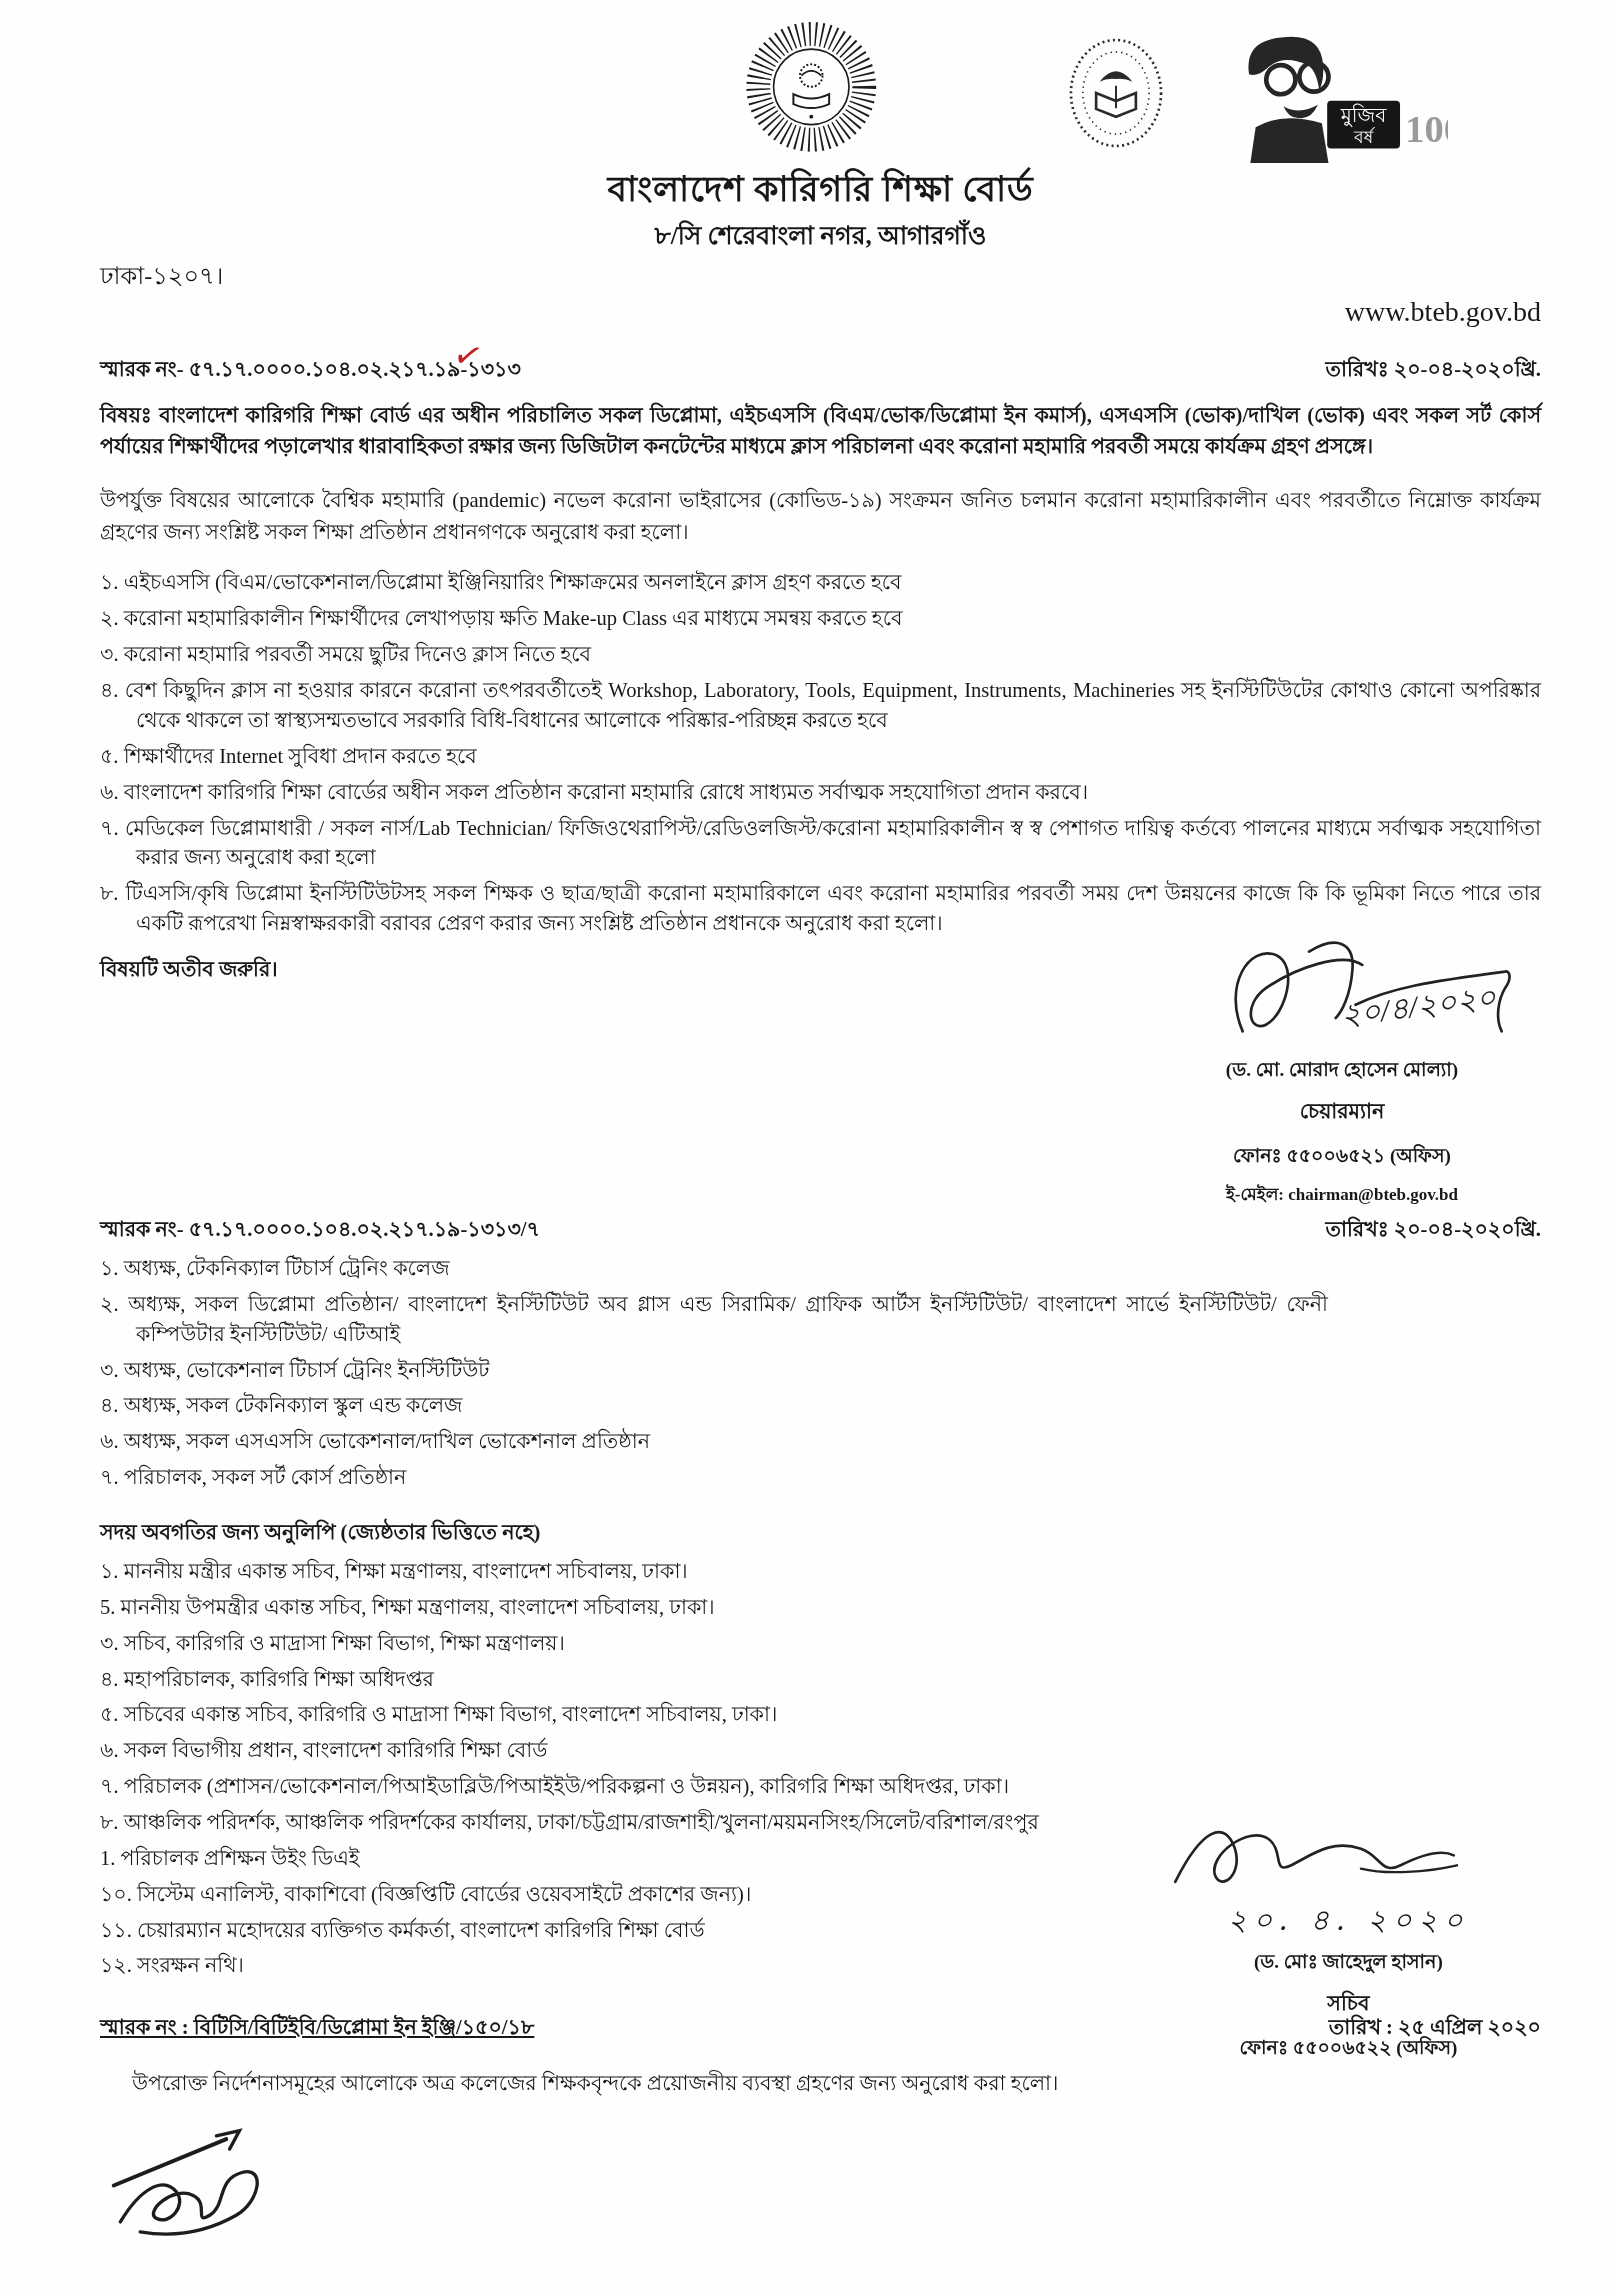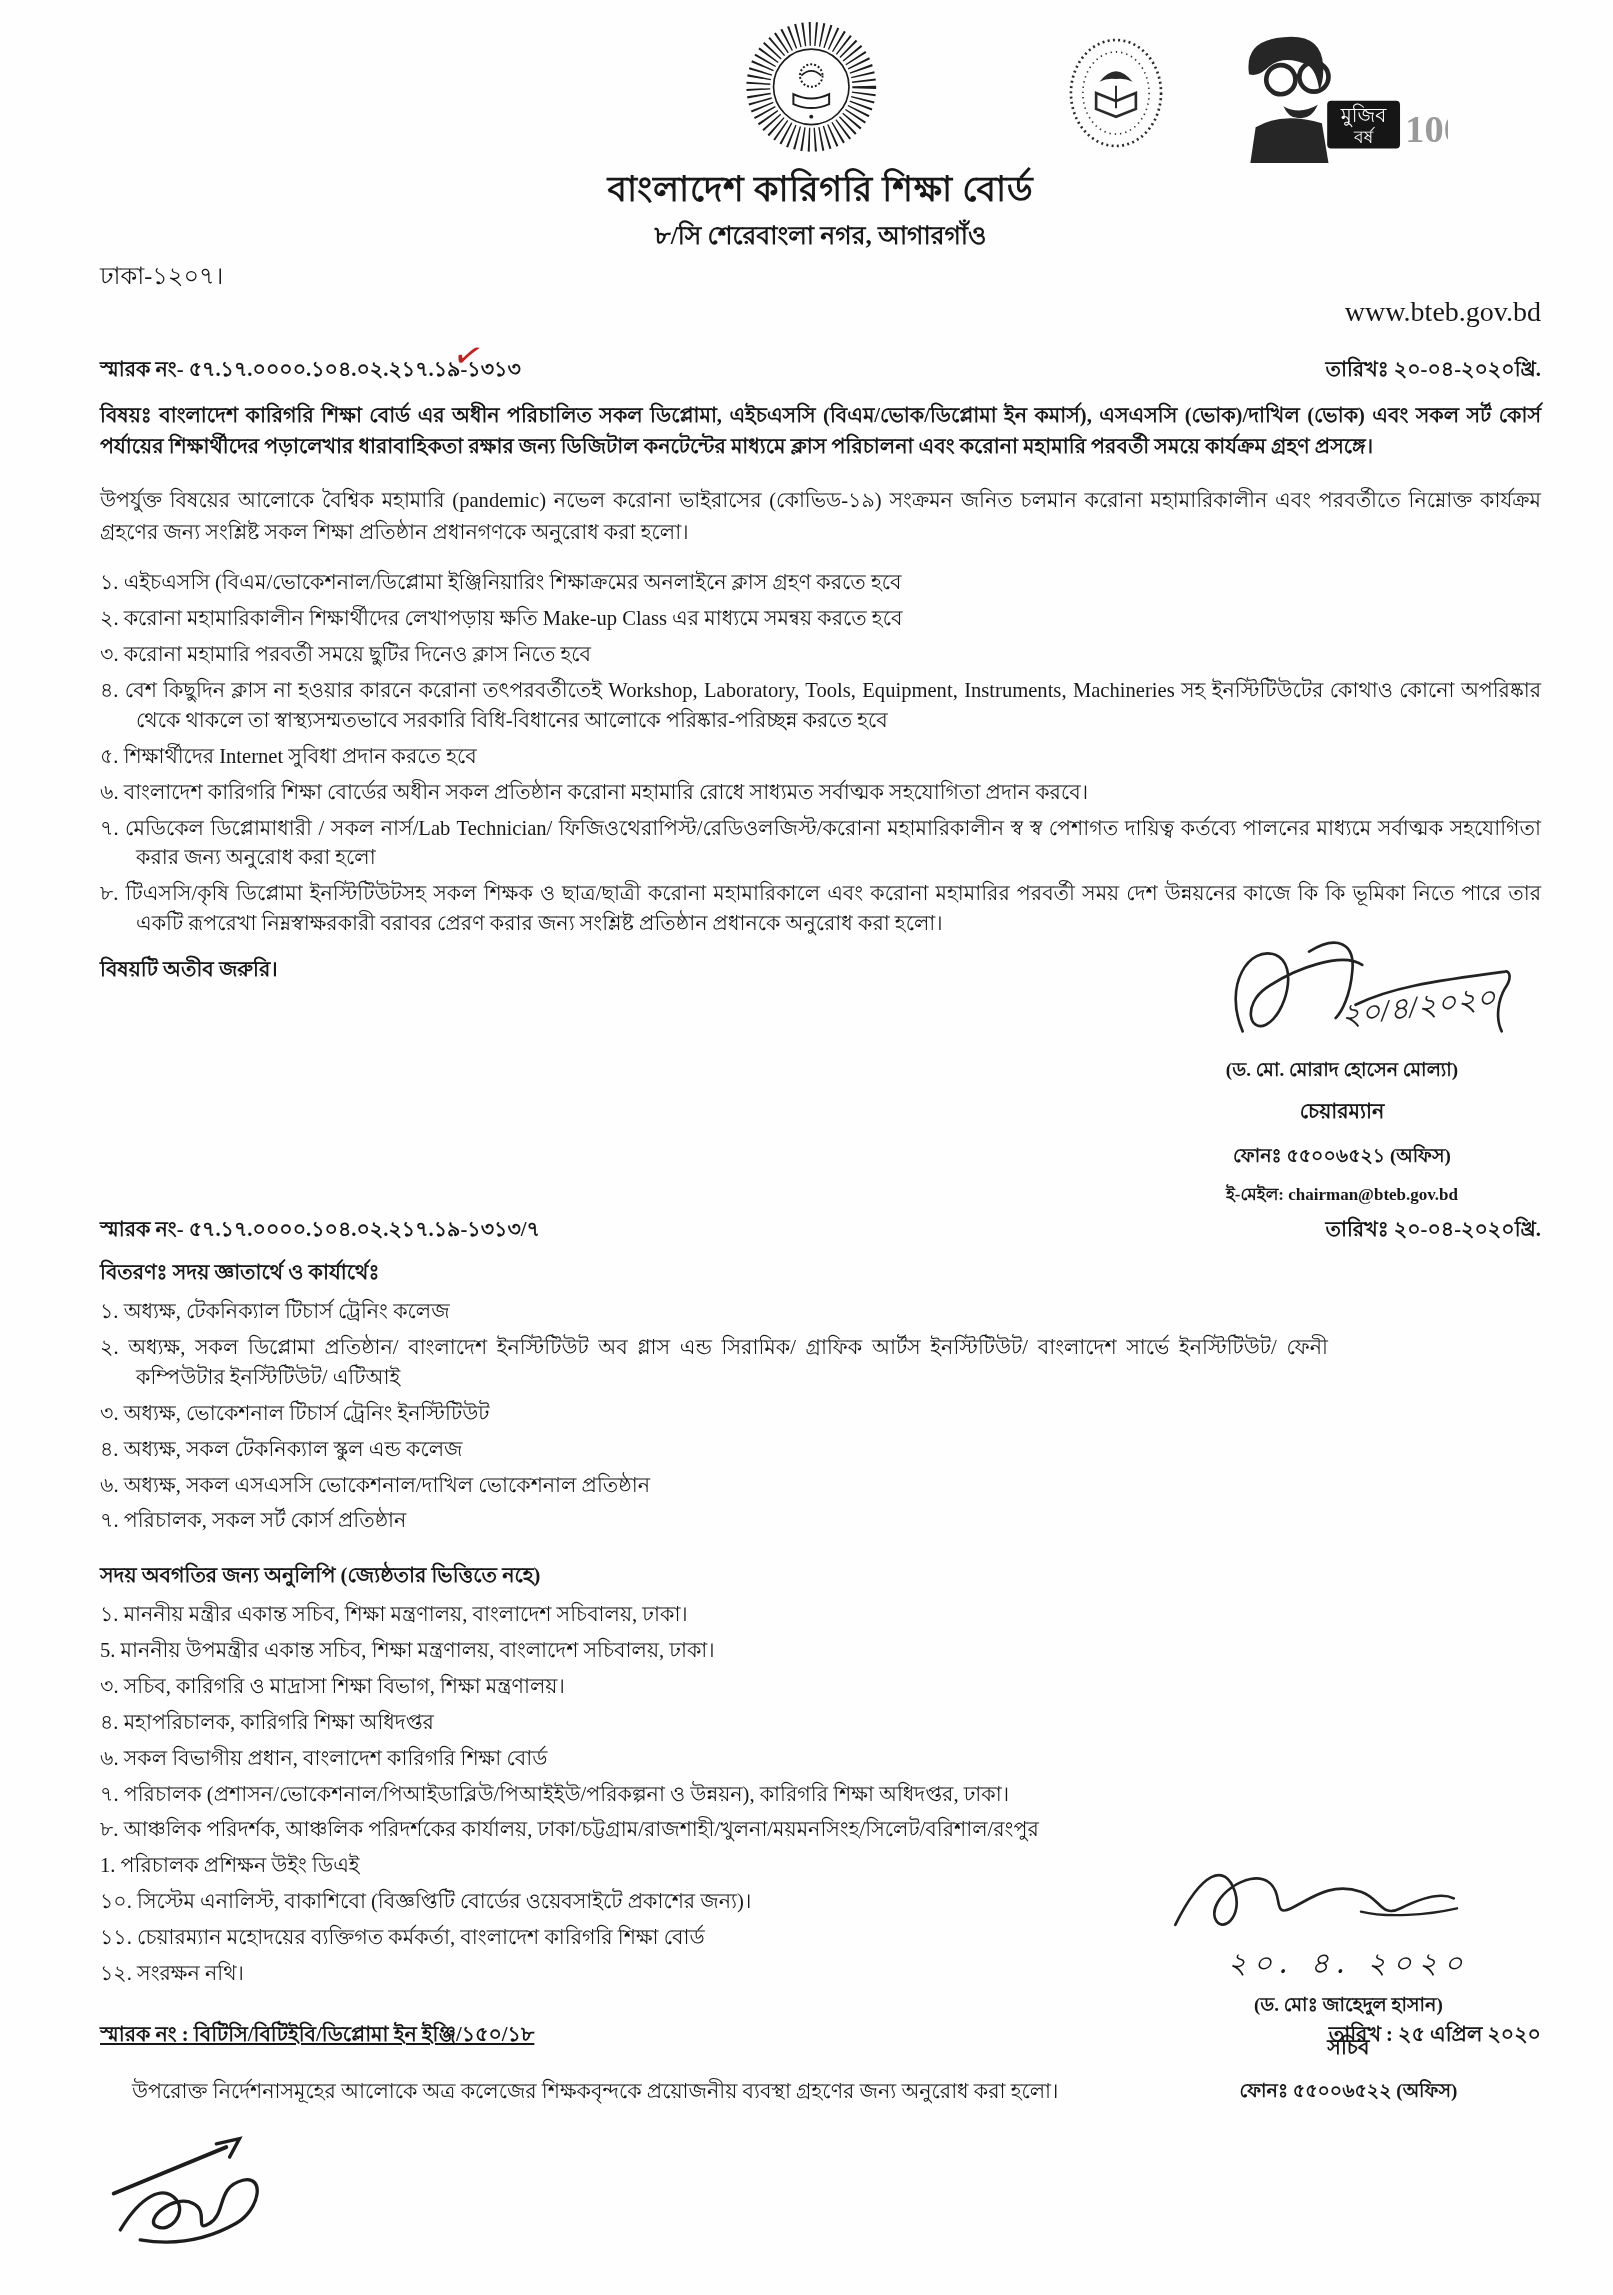--- a/index.html
+++ b/index.html
@@ -142,37 +142,37 @@
     <div class="sig-title">চেয়ারম্যান</div>
     <div class="sig-phone">ফোনঃ ৫৫০০৬৫২১ (অফিস)</div>
     <div class="sig-email">ই-মেইল: chairman@bteb.gov.bd</div>
   </div>
 
   <div class="memo-row">
     <span>স্মারক নং- ৫৭.১৭.০০০০.১০৪.০২.২১৭.১৯-১৩১৩/৭</span>
     <span>তারিখঃ ২০-০৪-২০২০খ্রি.</span>
   </div>
 
-  <div class="dist-heading">বিতরণঃ সদয় জ্ঞাতার্থে ও কার্যার্থেঃ</div>
   <div class="dist-list">
     <div class="list-item">১. অধ্যক্ষ, টেকনিক্যাল টিচার্স ট্রেনিং কলেজ</div>
     <div class="list-item">২. অধ্যক্ষ, সকল ডিপ্লোমা প্রতিষ্ঠান/ বাংলাদেশ ইনস্টিটিউট অব গ্লাস এন্ড সিরামিক/ গ্রাফিক আর্টস ইনস্টিটিউট/ বাংলাদেশ সার্ভে ইনস্টিটিউট/ ফেনী কম্পিউটার ইনস্টিটিউট/ এটিআই</div>
     <div class="list-item">৩. অধ্যক্ষ, ভোকেশনাল টিচার্স ট্রেনিং ইনস্টিটিউট</div>
     <div class="list-item">৪. অধ্যক্ষ, সকল টেকনিক্যাল স্কুল এন্ড কলেজ</div>
     <div class="list-item">৬. অধ্যক্ষ, সকল এসএসসি ভোকেশনাল/দাখিল ভোকেশনাল প্রতিষ্ঠান</div>
     <div class="list-item">৭. পরিচালক, সকল সর্ট কোর্স প্রতিষ্ঠান</div>
   </div>
 
   <div class="copies-wrap">
     <div class="copies-heading">সদয় অবগতির জন্য অনুলিপি (জ্যেষ্ঠতার ভিত্তিতে নহে)</div>
     <div class="copies-list">
       <div class="list-item">১. মাননীয় মন্ত্রীর একান্ত সচিব, শিক্ষা মন্ত্রণালয়, বাংলাদেশ সচিবালয়, ঢাকা।</div>
       <div class="list-item">5. মাননীয় উপমন্ত্রীর একান্ত সচিব, শিক্ষা মন্ত্রণালয়, বাংলাদেশ সচিবালয়, ঢাকা।</div>
       <div class="list-item">৩. সচিব, কারিগরি ও মাদ্রাসা শিক্ষা বিভাগ, শিক্ষা মন্ত্রণালয়।</div>
       <div class="list-item">৪. মহাপরিচালক, কারিগরি শিক্ষা অধিদপ্তর</div>
+      <div class="list-item">৫. সচিবের একান্ত সচিব, কারিগরি ও মাদ্রাসা শিক্ষা বিভাগ, বাংলাদেশ সচিবালয়, ঢাকা।</div>
       <div class="list-item">৬. সকল বিভাগীয় প্রধান, বাংলাদেশ কারিগরি শিক্ষা বোর্ড</div>
       <div class="list-item">৭. পরিচালক (প্রশাসন/ভোকেশনাল/পিআইডাব্লিউ/পিআইইউ/পরিকল্পনা ও উন্নয়ন), কারিগরি শিক্ষা অধিদপ্তর, ঢাকা।</div>
       <div class="list-item">৮. আঞ্চলিক পরিদর্শক, আঞ্চলিক পরিদর্শকের কার্যালয়, ঢাকা/চট্টগ্রাম/রাজশাহী/খুলনা/ময়মনসিংহ/সিলেট/বরিশাল/রংপুর</div>
       <div class="list-item">1. পরিচালক প্রশিক্ষন উইং ডিএই</div>
       <div class="list-item">১০. সিস্টেম এনালিস্ট, বাকাশিবো (বিজ্ঞপ্তিটি বোর্ডের ওয়েবসাইটে প্রকাশের জন্য)।</div>
       <div class="list-item">১১. চেয়ারম্যান মহোদয়ের ব্যক্তিগত কর্মকর্তা, বাংলাদেশ কারিগরি শিক্ষা বোর্ড</div>
       <div class="list-item">১২. সংরক্ষন নথি।</div>
     </div>
 
     <div class="secretary-block">

